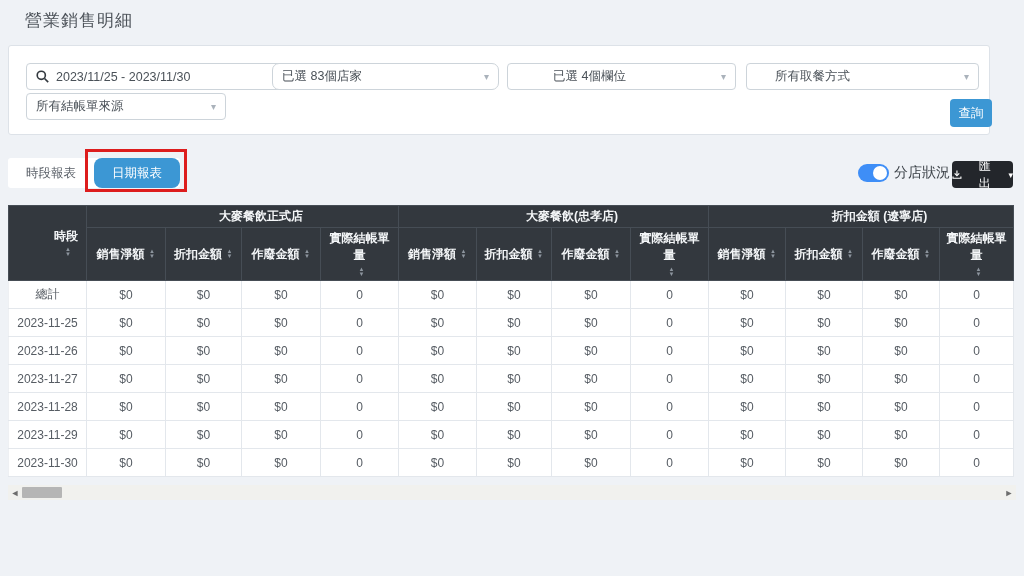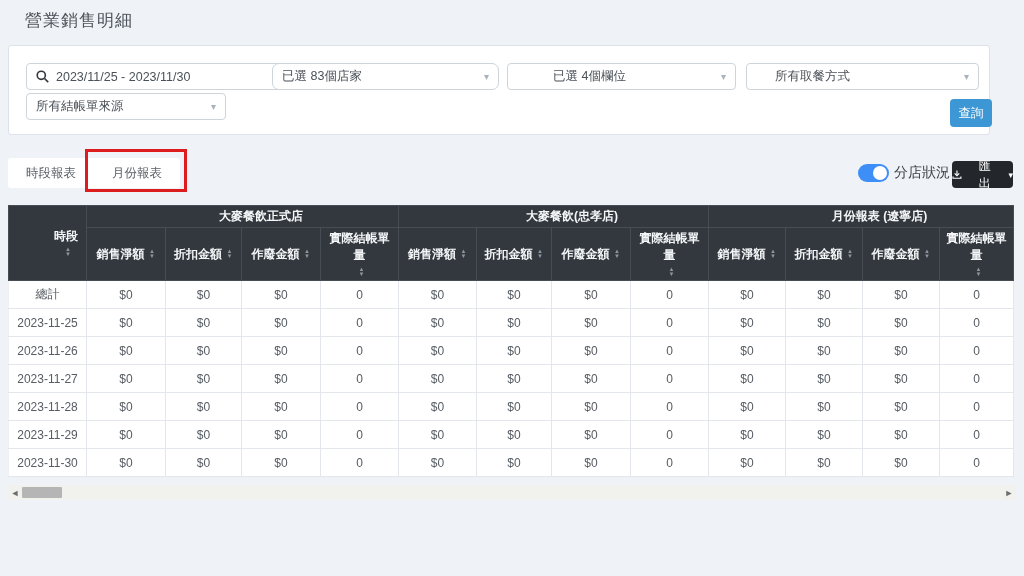--- a/index.html
+++ b/index.html
@@ -122,21 +122,21 @@
   </div>
   <div class="input-box" style="left:17px; top:47px; width:200px;">
     <span>所有結帳單來源</span>
     <span class="caret">▾</span>
   </div>
   <button class="btn-query">查詢</button>
 </div>
 
 <div class="tabs">
   <div class="tab">時段報表</div>
-  <div class="tab">月份報表</div>
+  <div class="tab active">日期報表</div>
 </div>
 <div class="annotation-box"></div>
 
 <div class="toggle-wrap">
   <div class="toggle">
       <div class="knob"></div>
     </div>
   <span class="toggle-label">分店狀況</span>
 </div>
 
@@ -165,21 +165,21 @@
         <col style="width:77px">
         <col style="width:77px">
         <col style="width:77px">
         <col style="width:74px">
       </colgroup>
     <thead id="thead">
         <tr class="group-row">
           <th rowspan="2"><span class="th-label">時段</span><span class="sort-icon">▲<br>▼</span></th>
           <th colspan="4">大麥餐飲正式店</th>
           <th colspan="4">大麥餐飲(忠孝店)</th>
-          <th colspan="4">月份報表 (遼寧店)</th>
+          <th colspan="4">折扣金額 (遼寧店)</th>
         </tr>
         <tr class="metric-row">
           <th><span class="th-label">銷售淨額</span><span class="sort-icon">▲<br>▼</span></th>
           <th><span class="th-label">折扣金額</span><span class="sort-icon">▲<br>▼</span></th>
           <th><span class="th-label">作廢金額</span><span class="sort-icon">▲<br>▼</span></th>
           <th><span class="th-label">實際結帳單量</span><span class="sort-icon">▲<br>▼</span></th>
           <th><span class="th-label">銷售淨額</span><span class="sort-icon">▲<br>▼</span></th>
           <th><span class="th-label">折扣金額</span><span class="sort-icon">▲<br>▼</span></th>
           <th><span class="th-label">作廢金額</span><span class="sort-icon">▲<br>▼</span></th>
           <th><span class="th-label">實際結帳單量</span><span class="sort-icon">▲<br>▼</span></th>

